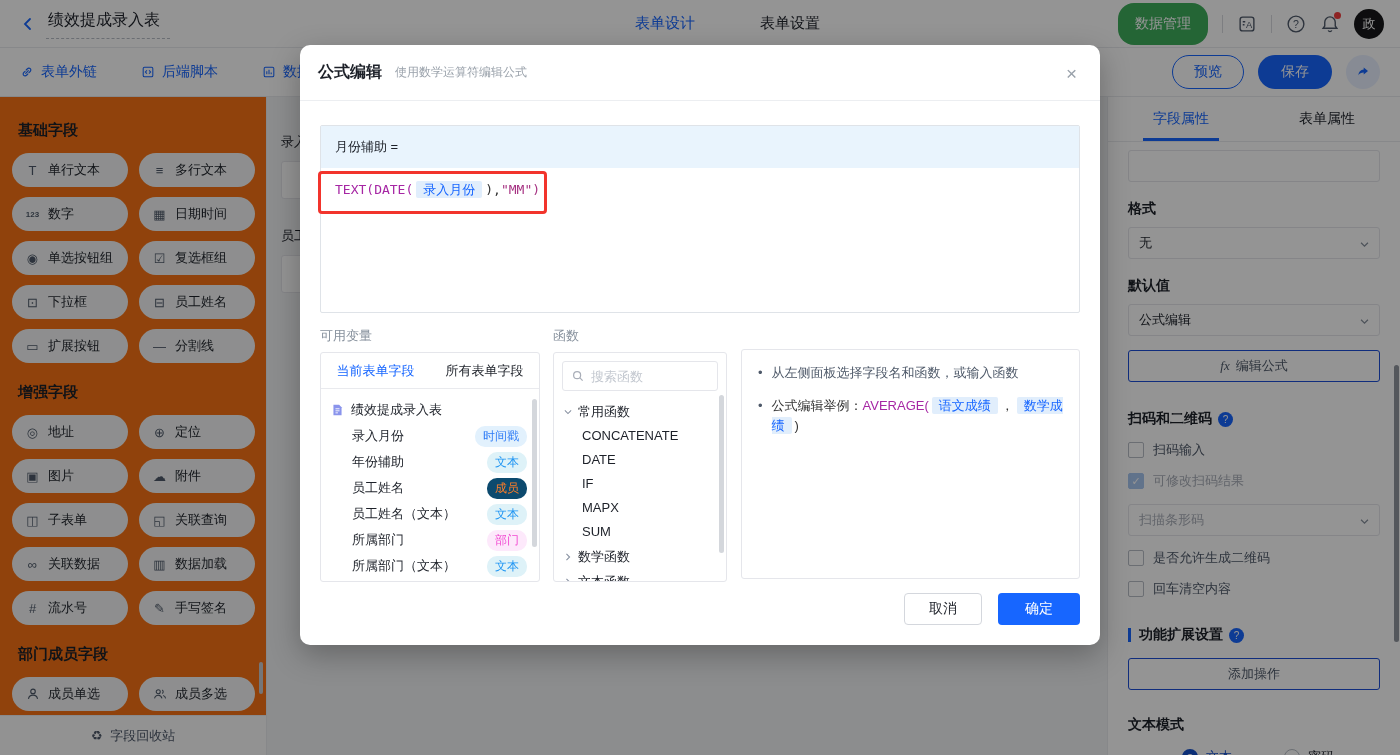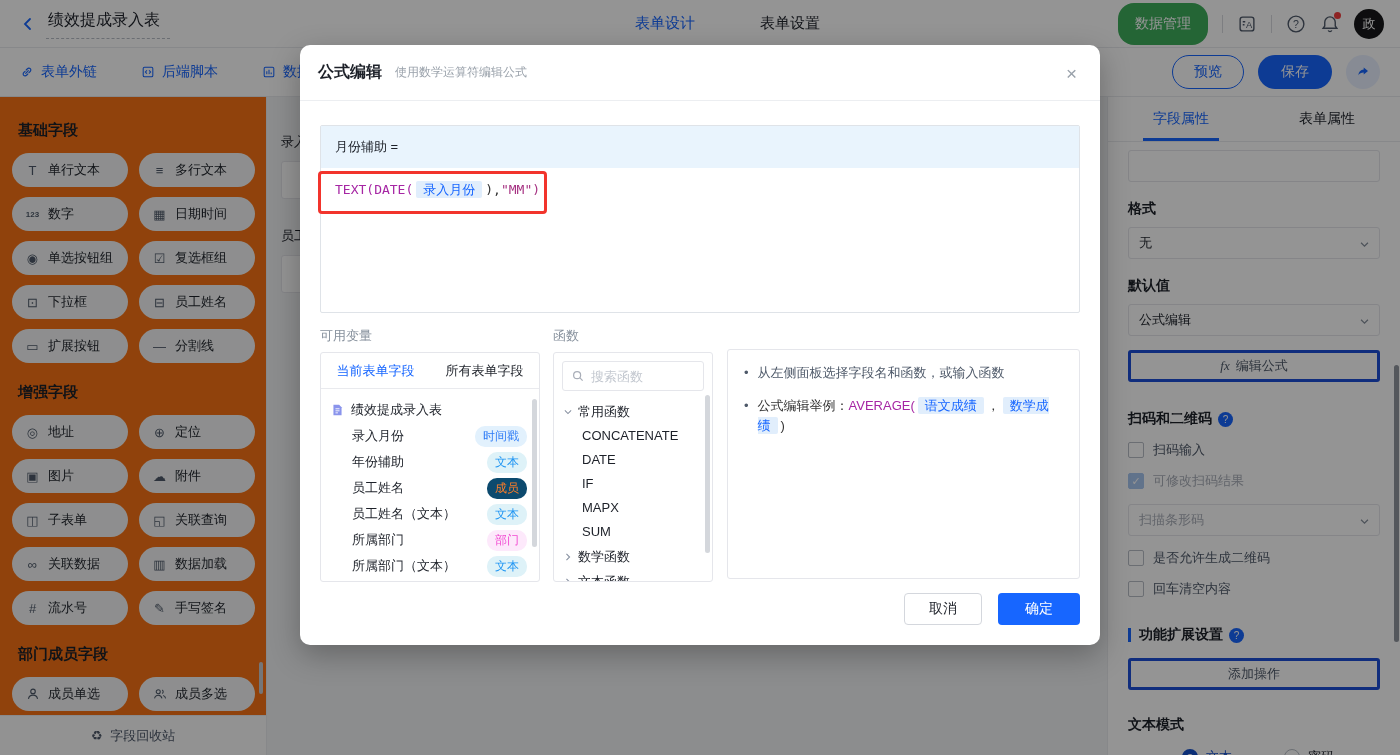--- a/index.html
+++ b/index.html
@@ -51,21 +51,21 @@
   .props-tabs { display:flex; height:45px; border-bottom:1px solid #e9eaee; }
   .props-tab { flex:1; display:flex; align-items:center; justify-content:center; font-size:14px; color:#1d2129; cursor:pointer; position:relative; }
   .props-tab.active { color:#1766ff; }
   .props-tab.active::after { content:""; position:absolute; bottom:0; left:50%; transform:translateX(-50%); width:76px; height:3px; background:#1766ff; }
   .props-body { padding:8px 20px 0; }
   .p-input { width:100%; height:32px; border:1px solid #e5e6eb; border-radius:3px; background:#fff; }
   .p-label { font-size:14px; font-weight:bold; color:#1d2129; margin:18px 0 9px; }
   .p-select { position:relative; height:32px; border:1px solid #e5e6eb; border-radius:3px; display:flex; align-items:center; padding:0 28px 0 10px; font-size:13px; color:#1d2129; cursor:pointer; background:#fff; }
   .p-select.disabled { color:#a9aeb8; cursor:default; }
   .p-select .caret { position:absolute; right:9px; top:11px; color:#86909c; }
-  .p-btn { width:100%; height:32px; border:3px solid #1d4ed8; border-radius:3px; background:#fff; font-size:13px; color:#4e5969; display:flex; align-items:center; justify-content:center; gap:6px; cursor:pointer; margin-top:14px; }
+  .p-btn { width:100%; height:32px; border:1px solid #1d4ed8; border-radius:3px; background:#fff; font-size:13px; color:#4e5969; display:flex; align-items:center; justify-content:center; gap:6px; cursor:pointer; margin-top:14px; }
   .fx { font-family:"Liberation Serif",serif; font-style:italic; font-size:13px; color:#4e5969; }
   .p-section { display:flex; align-items:center; gap:6px; font-size:14px; font-weight:bold; color:#1d2129; margin-top:28px; }
   .p-section .qmark { width:15px; height:15px; border-radius:50%; background:#1766ff; color:#fff; font-size:10px; font-weight:normal; display:flex; align-items:center; justify-content:center; cursor:pointer; }
   .p-section .bluebar { width:3px; height:14px; background:#1766ff; margin-right:2px; }
   .chk-row { display:flex; align-items:center; gap:9px; margin-top:13px; font-size:13px; color:#4e5969; cursor:pointer; }
   .chk { width:16px; height:16px; border:1px solid #b9bec7; border-radius:2px; background:#fff; flex:0 0 16px; }
   .chk.checked { background:#a8c6f0; border-color:#a8c6f0; color:#fff; font-size:11px; display:flex; align-items:center; justify-content:center; }
   .chk-row.disabled { color:#a9aeb8; }
   .p-select.mt { margin-top:14px; }
   .radio-row { display:flex; gap:52px; margin-top:14px; padding-left:54px; }
@@ -88,21 +88,21 @@
   .red-box { position:absolute; left:-3px; top:3px; width:229px; height:43px; border:3px solid #f2342c; border-radius:4px; pointer-events:none; }
   .tk-fn { color:#a626a4; }
   .tk-plain { color:#333; }
   .tk-str { color:#a63282; }
   .tk-field { color:#1766ff; background:#e1eefc; padding:1px 7px; border-radius:2px; margin:0 3px; font-family:"Liberation Sans",sans-serif; }
 
   .cols { display:flex; margin:14px 20px 0; }
   .col-label { font-size:13px; color:#86909c; margin-bottom:7px; }
   .panel { border:1px solid #e5e6eb; border-radius:3px; height:230px; background:#fff; position:relative; overflow:hidden; }
   .col-vars { width:220px; margin-right:13px; }
-  .col-fns  { width:160px; margin-right:14px; }
+  .col-fns  { width:174px; margin-right:14px; }
   .col-help { flex:1; }
 
   .v-tabs { display:flex; height:36px; border-bottom:1px solid #e9eaee; }
   .v-tab { flex:1; display:flex; align-items:center; justify-content:center; font-size:13px; color:#1d2129; cursor:pointer; }
   .v-tab.active { color:#1766ff; }
   .v-rows { padding:8px 0 0; }
   .v-row { height:26px; display:flex; align-items:center; padding:0 12px 0 10px; font-size:13px; color:#1d2129; cursor:pointer; }
   .v-row.child { padding-left:31px; }
   .v-row .ric { margin-right:7px; }
   .badge { margin-left:auto; font-size:12px; padding:2px 8px; border-radius:10px; white-space:nowrap; }

